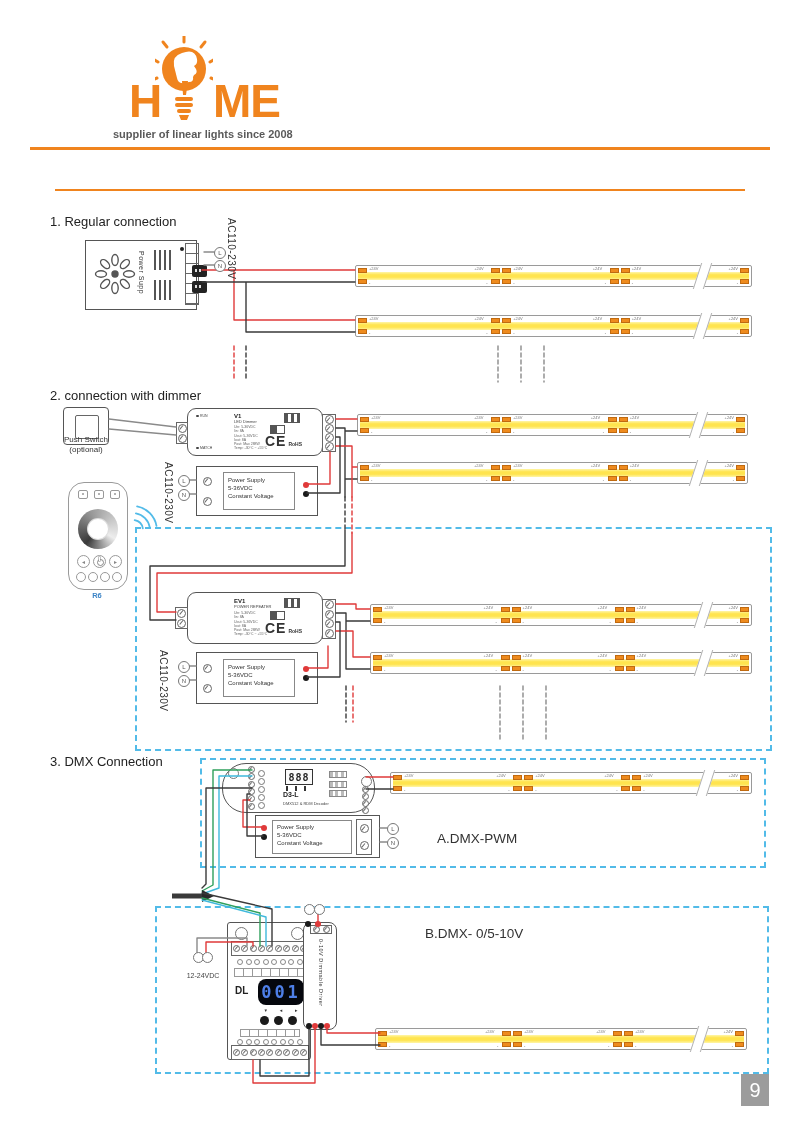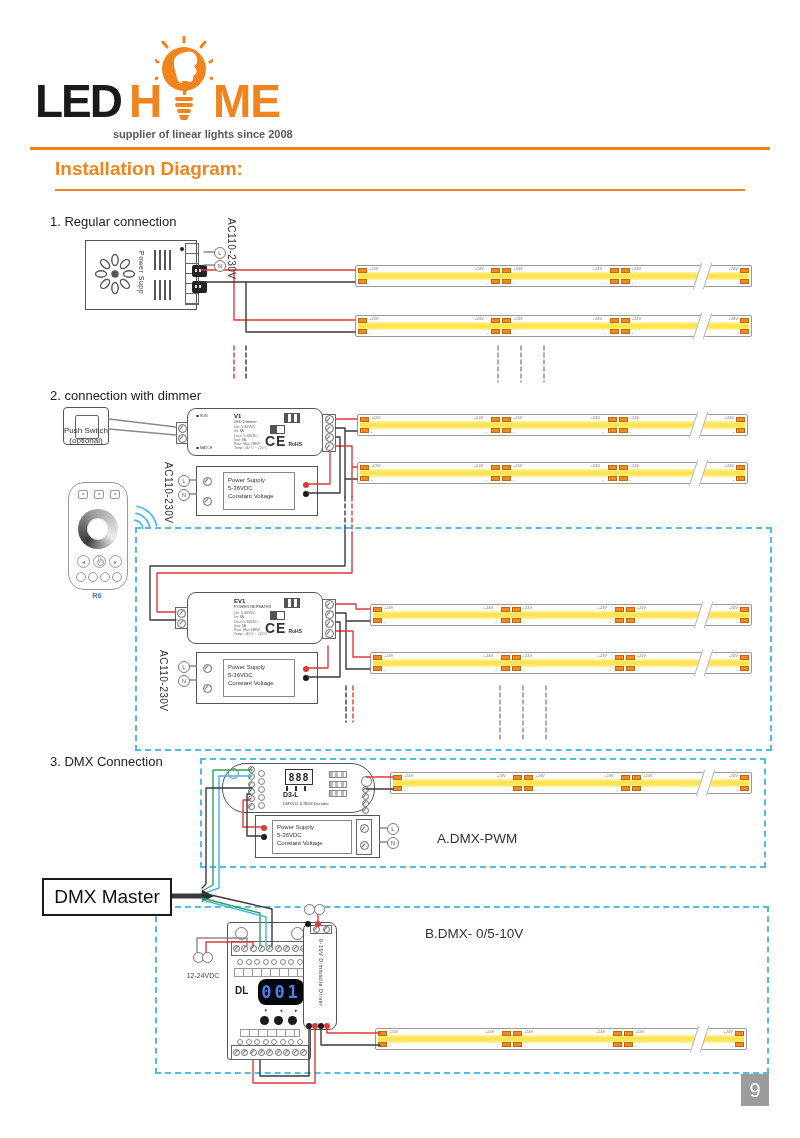--- a/index.html
+++ b/index.html
@@ -102,21 +102,20 @@
      repeating-linear-gradient(90deg,#ddd 0 2px,transparent 2px 4px)}
   .ledind{position:absolute;width:4px;height:4px;background:#222;border-radius:50%}
   .vdrv{position:absolute;writing-mode:vertical-rl;font-size:5.5px;color:#333;letter-spacing:.5px}
 </style>
 </head>
 <body>
 
 <div class="page">
 
   <div class="abs" style="left:35px;top:40px;width:260px;height:100px;z-index:2">
-    <span class="abs logo-led" style="left:0;top:38px">LED</span>
     <span class="abs logo-or" style="left:94px;top:38px">H</span>
     <svg class="abs" style="left:120px;top:-4px" width="58" height="92" viewBox="0 0 58 92">
       <g stroke="#F0841E" stroke-width="3" stroke-linecap="round">
         <line x1="29" y1="6" x2="29" y2="0"></line>
           <line x1="12" y1="11" x2="8" y2="6"></line>
           <line x1="46" y1="11" x2="50" y2="6"></line>
         <line x1="3" y1="26" x2="-2" y2="23"></line>
           <line x1="55" y1="26" x2="60" y2="23"></line>
         <line x1="2" y1="42" x2="-3" y2="44"></line>
           <line x1="56" y1="42" x2="61" y2="44"></line>
@@ -127,21 +126,20 @@
       <rect x="20" y="61" width="18" height="4" rx="2" fill="#F0841E"></rect>
       <rect x="20" y="67" width="18" height="4" rx="2" fill="#F0841E"></rect>
       <rect x="22" y="73" width="14" height="4" rx="2" fill="#F0841E"></rect>
       <path d="M24,79 h10 l-2,5 h-6 z" fill="#F0841E"></path>
     </svg>
     <span class="abs logo-or" style="left:178px;top:38px">ME</span>
     <span class="abs tagline" style="left:78px;top:88px">supplier of linear lights since 2008</span>
   </div>
 
   <div class="abs hrule" style="left:30px;top:147px;width:740px;height:3px"></div>
-  <div class="abs htitle" style="left:55px;top:158px">Installation Diagram:</div>
   <div class="abs hrule" style="left:55px;top:189px;width:690px;height:2px"></div>
 
   <div class="dashbox" style="left:135px;top:527px;width:633px;height:220px"></div>
   <div class="dashbox" style="left:200px;top:758px;width:562px;height:106px"></div>
   <div class="dashbox" style="left:155px;top:906px;width:610px;height:164px"></div>
 
   <svg id="wires" width="800" height="1138" viewBox="0 0 800 1138">
 
     <path class="wg" d="M204,252 H214 M204,265 H214"></path>
     <path class="wr" d="M202,270 H355 M234,270 V320 H355"></path>
@@ -279,21 +277,21 @@
       <span class="padlab" style="right:13px;top:0">+24V</span>
       <span class="padlab" style="right:13px;bottom:0">-</span>
       <span class="brk"></span>
     </div>
 
   <div class="seclab" style="left:50px;top:388px">2. connection with dimmer</div>
 
   <div class="dev" style="left:63px;top:407px;width:46px;height:38px;border-radius:4px">
     <span class="abs" style="left:11px;top:7px;width:22px;height:22px;border:1.3px solid #666;border-radius:2px"></span>
   </div>
-  <div class="pushlab" style="left:55px;top:426px;width:62px">
+  <div class="pushlab" style="left:55px;top:435px;width:62px">
     <div>Push Switch</div>
     <div>(optional)</div>
   </div>
 
   <div class="dev ctrl" style="left:187px;top:408px;width:136px;height:48px">
     <span class="tblock screws col" style="left:-12px;top:13px;width:12px;height:22px">
         <span class="screw"></span>
         <span class="screw"></span>
       </span>
     <span class="tblock screws col" style="right:-14px;top:5px;width:14px;height:38px">
@@ -598,21 +596,20 @@
       <span class="padlab" style="left:calc(67% - 16px);bottom:0">-</span>
       <span class="padlab" style="left:calc(67% + 11px);bottom:0">-</span>
       <span class="pad" style="right:2px;top:2px"></span>
       <span class="pad" style="right:2px;bottom:2px"></span>
       <span class="padlab" style="right:13px;top:0">+24V</span>
       <span class="padlab" style="right:13px;bottom:0">-</span>
       <span class="brk"></span>
     </div>
   <div class="fatlabel" style="left:437px;top:831px">A.DMX-PWM</div>
 
-  <div class="dev" style="left:42px;top:878px;width:130px;height:38px;border:2px solid #1a1a1a;display:flex;align-items:center;justify-content:center;font-size:19px;color:#111;z-index:2">DMX Master</div>
 
   <div class="fatlabel" style="left:425px;top:926px">B.DMX- 0/5-10V</div>
 
   <div class="term" style="left:193px;top:952px"></div>
   <div class="term" style="left:202px;top:952px"></div>
   <div class="dclab" style="left:172px;top:972px;width:62px;text-align:center">12-24VDC</div>
 
   <div class="dev" style="left:227px;top:922px;width:84px;height:138px;border-radius:3px">
     <span class="term" style="left:7px;top:4px;width:11px;height:11px"></span>
     <span class="term" style="left:63px;top:4px;width:11px;height:11px"></span>

